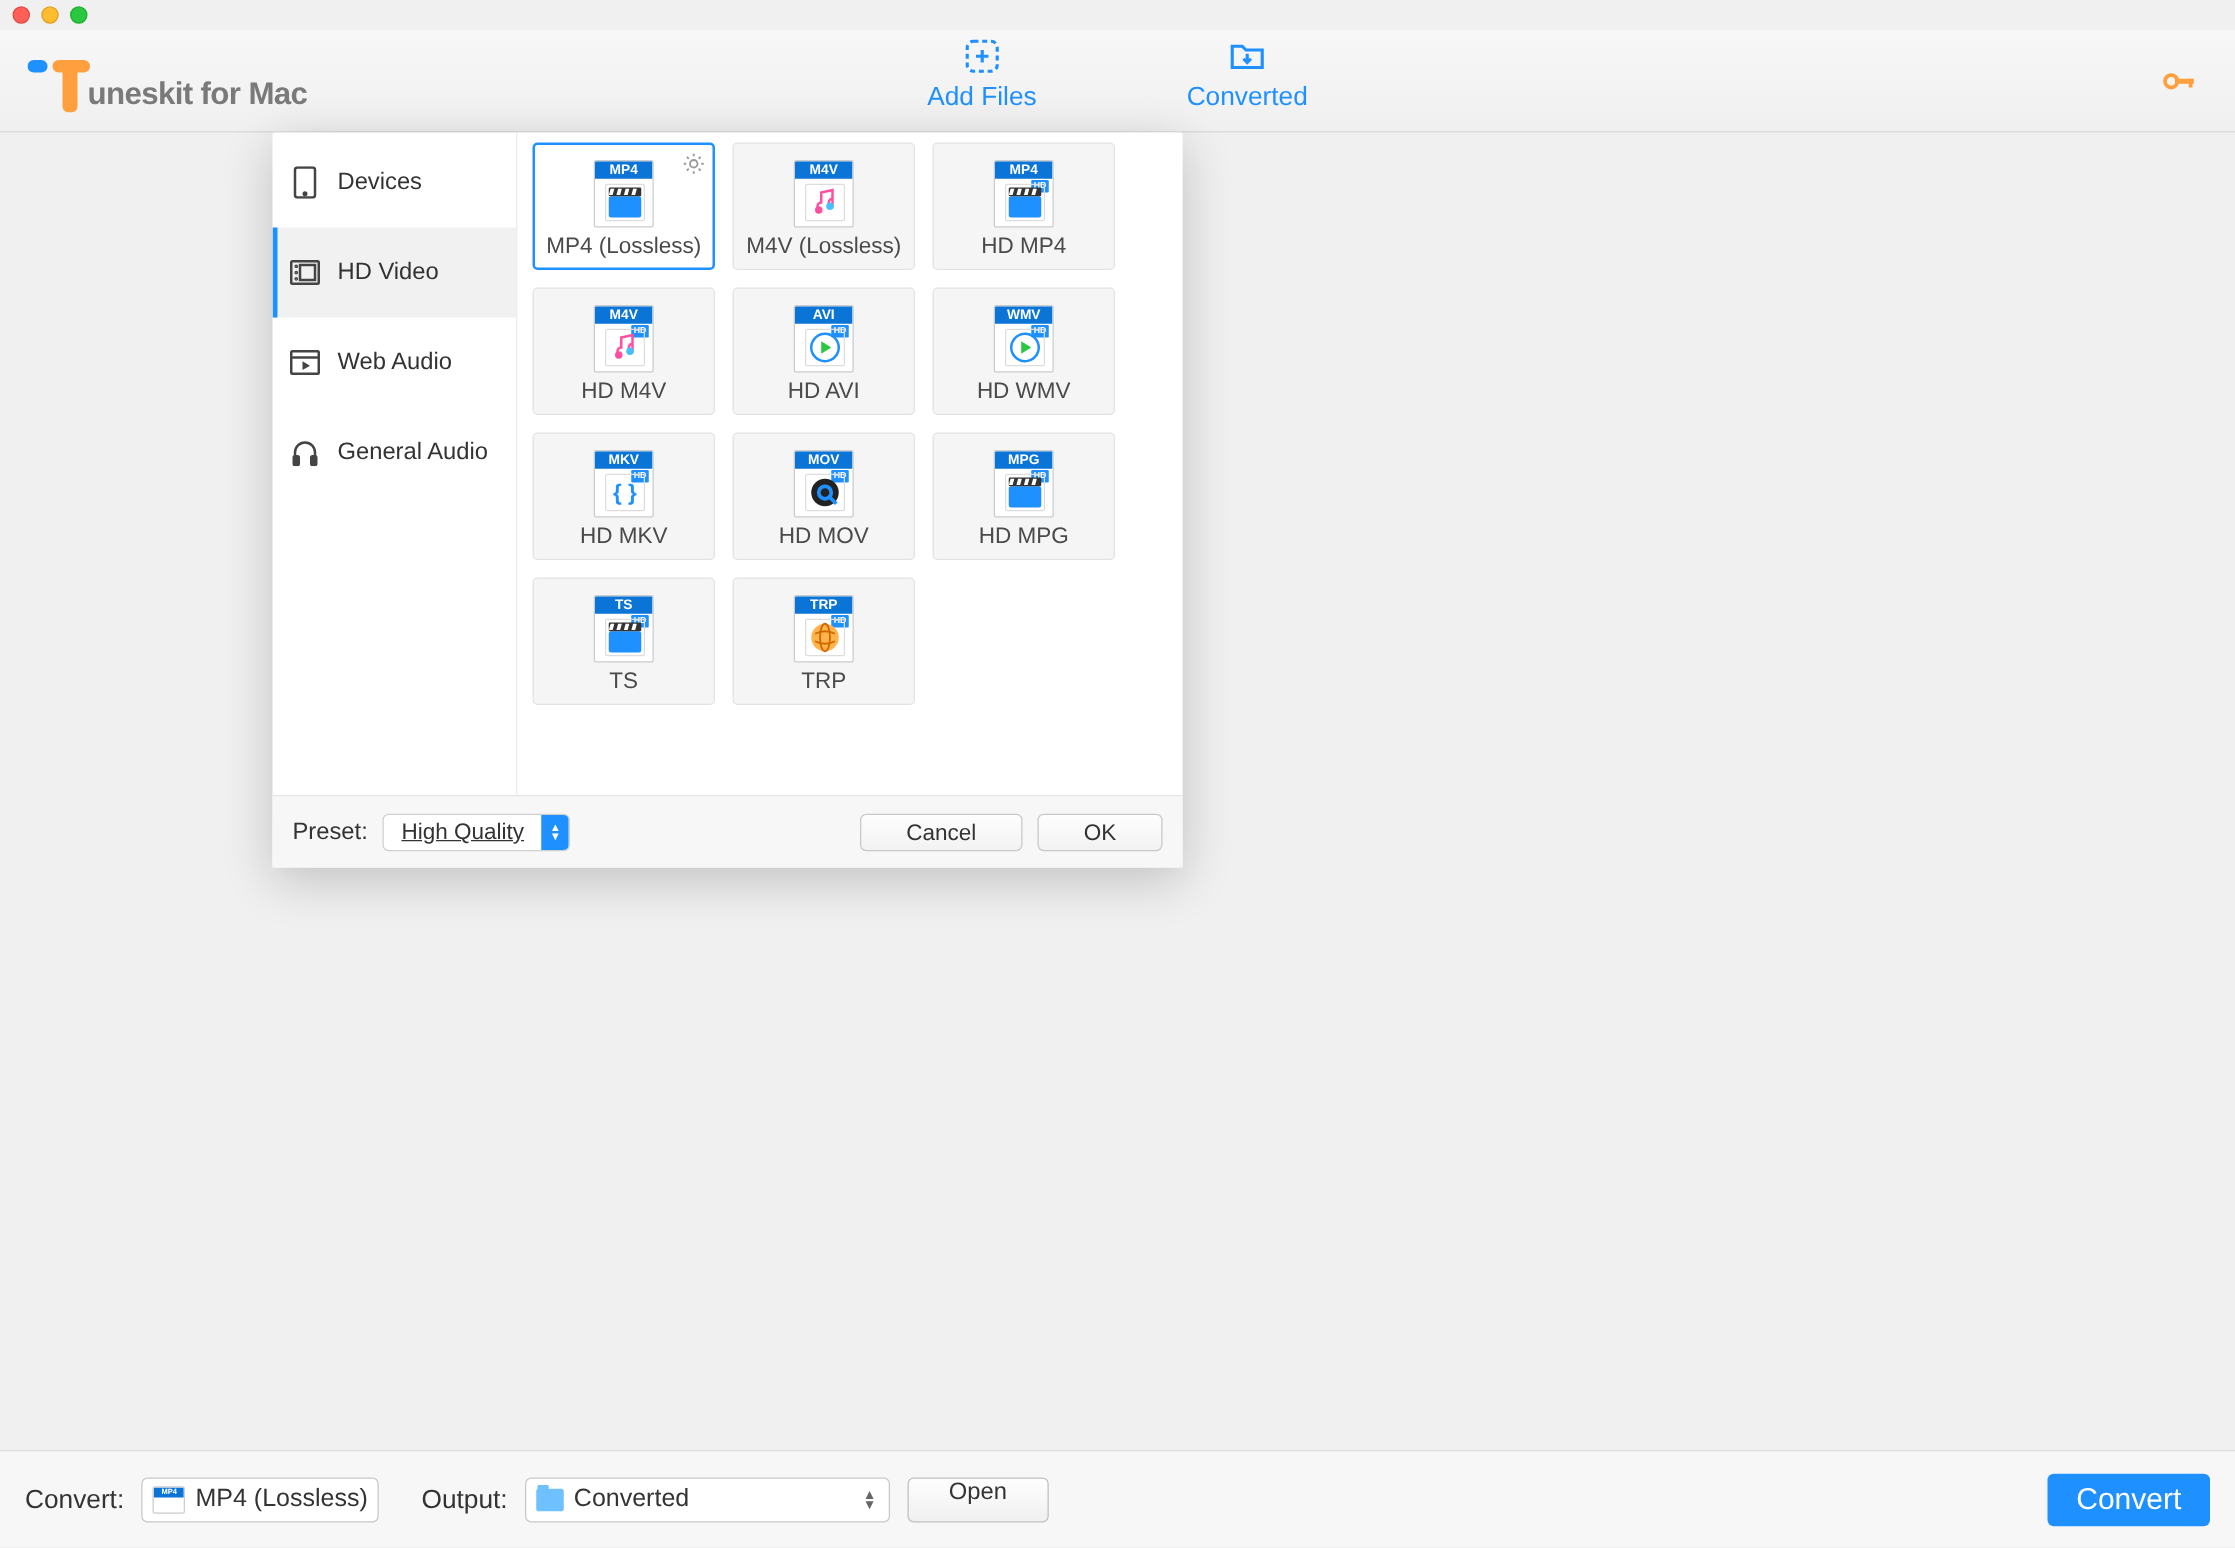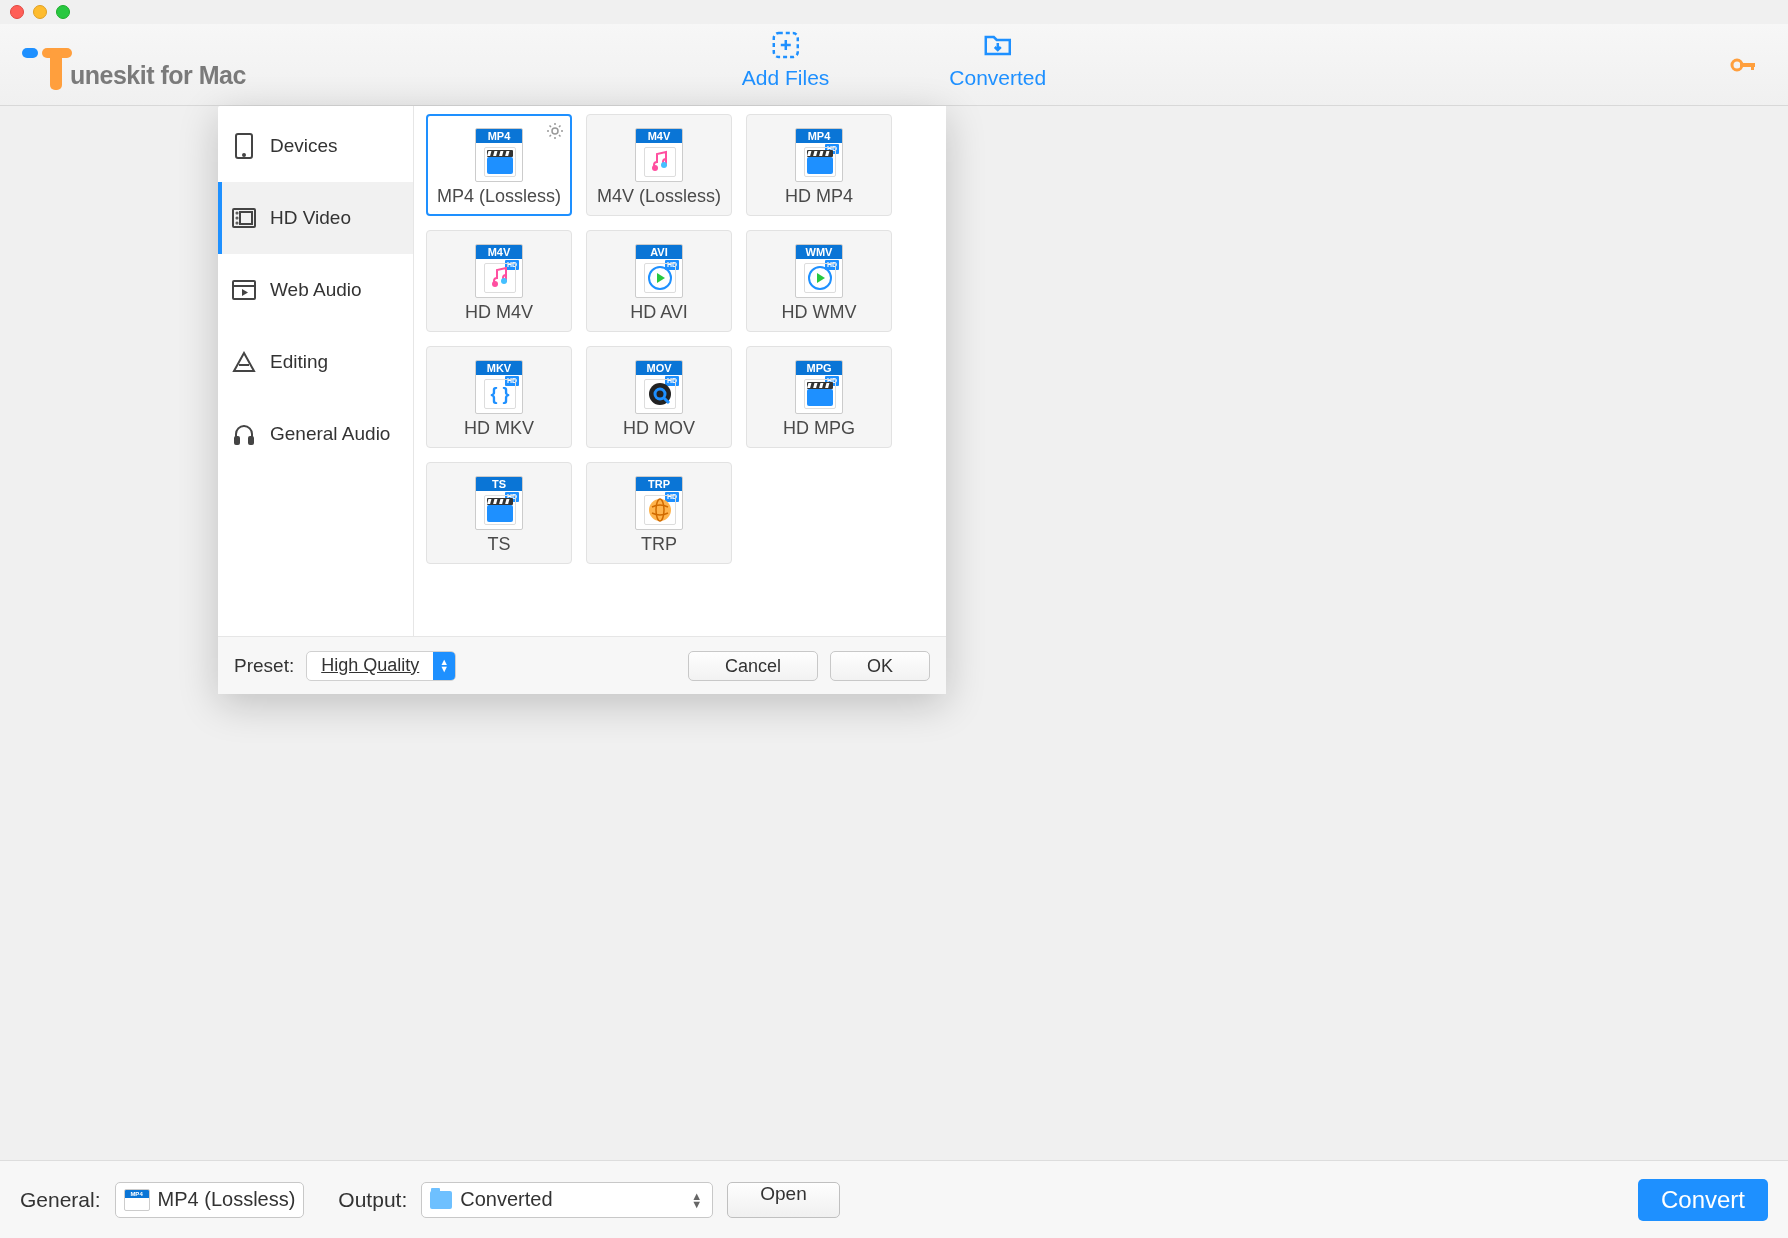--- a/index.html
+++ b/index.html
@@ -428,29 +428,20 @@
               <rect x="1" y="1" width="22" height="18" rx="1"></rect>
               <line x1="1" y1="6" x2="23" y2="6"></line>
               <polygon points="10,9 10,16 16,12.5" fill="#444" stroke="none"></polygon>
             </svg>
         </span>
         <span>Web Audio</span>
       </div>
       <div class="sidebar-item">
         <span class="sb-icon">
           <svg width="24" height="22" viewBox="0 0 24 22" fill="none" stroke="#444" stroke-width="2">
-              <polygon points="12,2 22,20 2,20" fill="none"></polygon>
-              <line x1="7" y1="14" x2="17" y2="14"></line>
-            </svg>
-        </span>
-        <span>Editing</span>
-      </div>
-      <div class="sidebar-item">
-        <span class="sb-icon">
-          <svg width="24" height="22" viewBox="0 0 24 22" fill="none" stroke="#444" stroke-width="2">
               <path d="M4 16 L4 11 A8 8 0 0 1 20 11 L20 16"></path>
               <rect x="3" y="14" width="4" height="7" rx="1" fill="#444"></rect>
               <rect x="17" y="14" width="4" height="7" rx="1" fill="#444"></rect>
             </svg>
         </span>
         <span>General Audio</span>
       </div>
     </div>
     <div class="formats-area">
       <div class="format-grid" id="format-grid">
@@ -652,21 +643,21 @@
           <span>▼</span>
         </span>
     </div>
     <div class="spacer"></div>
     <div class="mbtn">Cancel</div>
     <div class="mbtn">OK</div>
   </div>
 </div>
 
 <div class="bottombar">
-  <span>General:</span>
+  <span>Convert:</span>
   <div class="bb-select">
     <div class="mini-icon">
         <div class="mbar">MP4</div>
       </div>
     <span>MP4 (Lossless)</span>
   </div>
   <span style="margin-left:20px">Output:</span>
   <div class="bb-select wide">
     <div style="display:flex;align-items:center;gap:8px;">
       <div class="folder-icon"></div>

